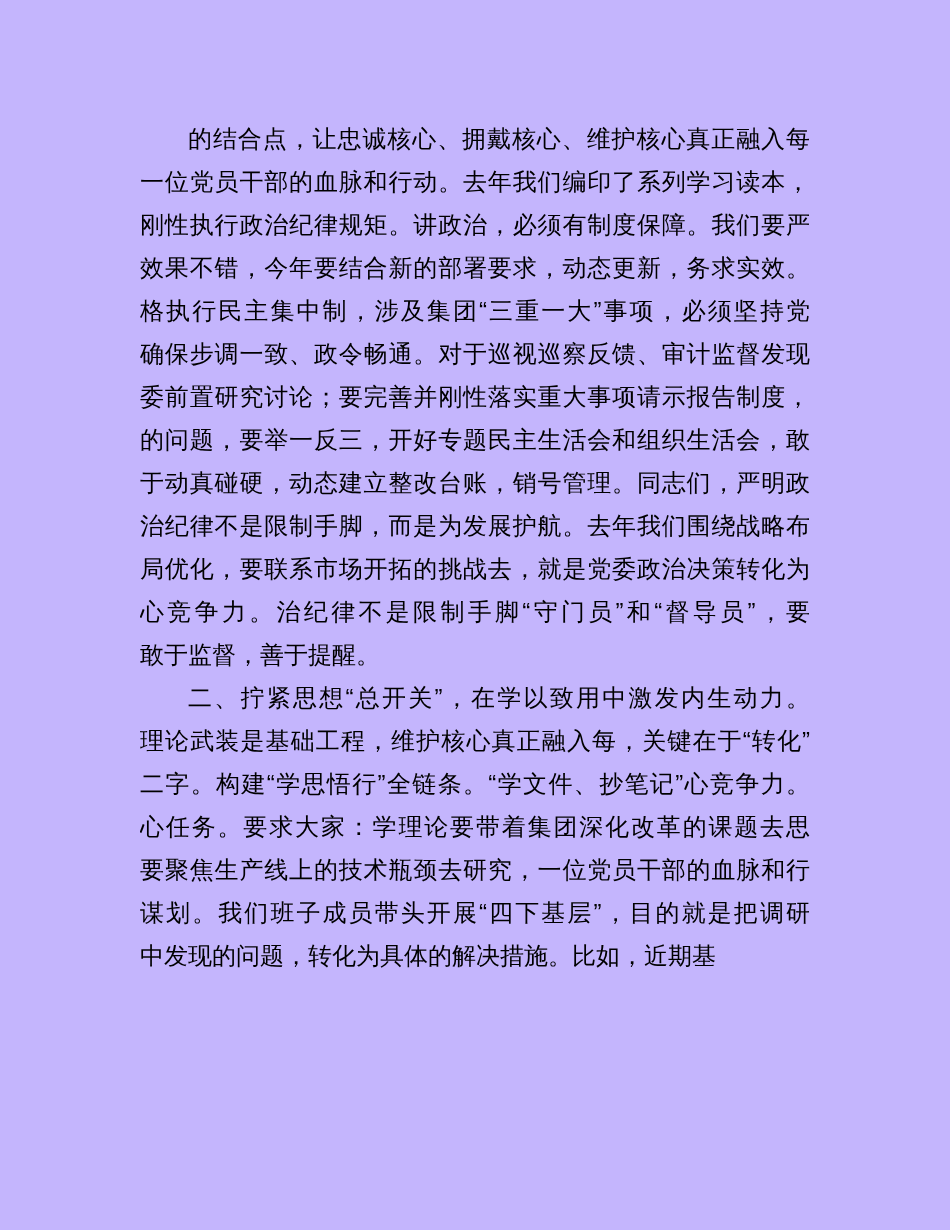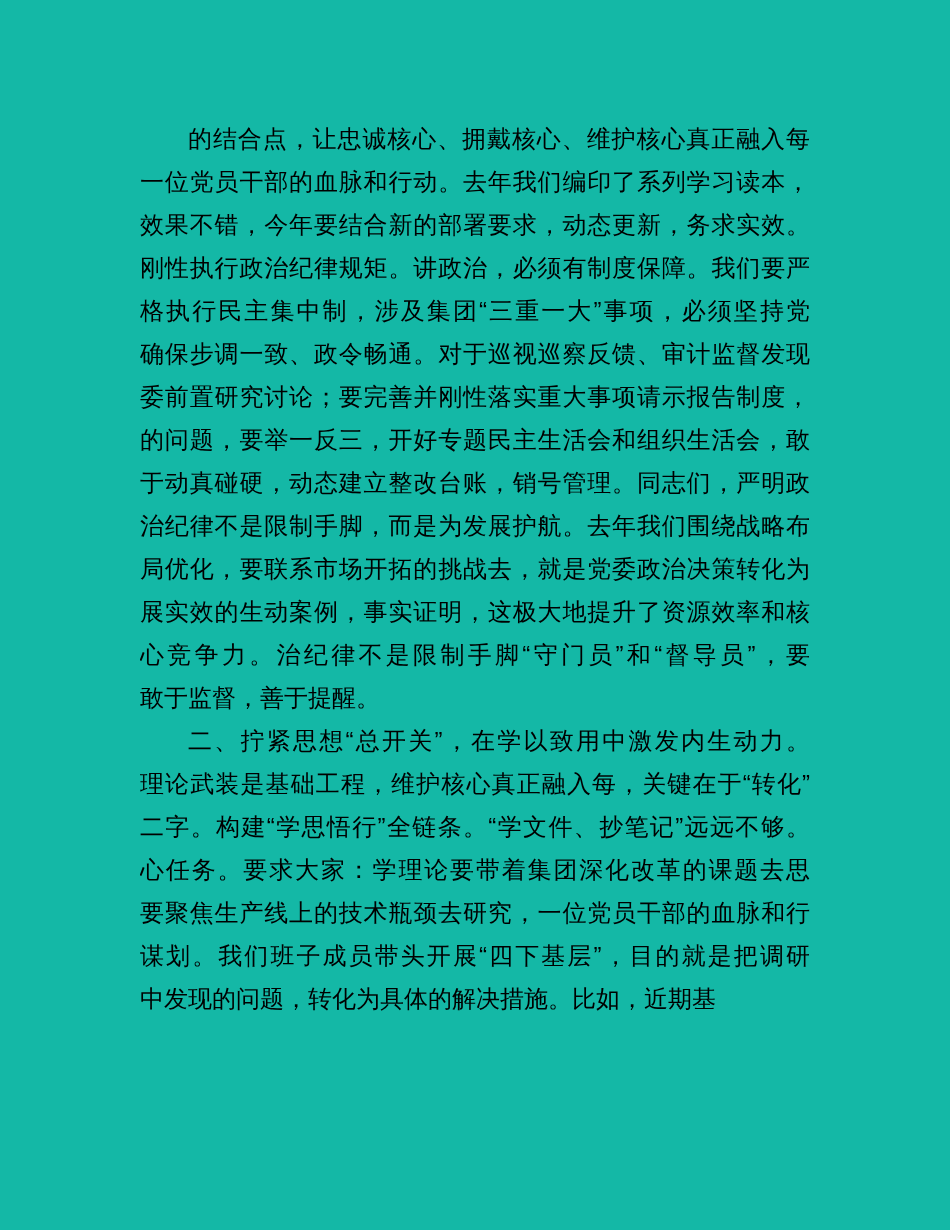--- a/index.html
+++ b/index.html
@@ -10,21 +10,21 @@
   body {
     width: 950px;
     height: 1230px;
     overflow: hidden;
     font-family: "Liberation Sans", sans-serif;
   }
   .page {
     position: relative;
     width: 950px;
     height: 1230px;
-    background: #14b8a6;
+    background: #c4b5fd;
   }
   .text-block {
     position: absolute;
     left: 140px;
     top: 117px;
     width: 670px;
     color: #000000;
     font-size: 24px;
     font-weight: 400;
   }
@@ -50,36 +50,35 @@
   }
 </style>
 </head>
 <body style="background: rgb(255, 255, 255);">
 
 <main class="page">
   <div class="text-block" id="text-block" style="color: rgb(0, 0, 0);">
       <section class="paragraph">
         <div class="line indent">的结合点，让忠诚核心、拥戴核心、维护核心真正融入每</div>
         <div class="line">一位党员干部的血脉和行动。去年我们编印了系列学习读本，</div>
+        <div class="line">刚性执行政治纪律规矩。讲政治，必须有制度保障。我们要严</div>
         <div class="line">效果不错，今年要结合新的部署要求，动态更新，务求实效。</div>
-        <div class="line">刚性执行政治纪律规矩。讲政治，必须有制度保障。我们要严</div>
         <div class="line">格执行民主集中制，涉及集团“三重一大”事项，必须坚持党</div>
         <div class="line">确保步调一致、政令畅通。对于巡视巡察反馈、审计监督发现</div>
         <div class="line">委前置研究讨论；要完善并刚性落实重大事项请示报告制度，</div>
         <div class="line">的问题，要举一反三，开好专题民主生活会和组织生活会，敢</div>
         <div class="line">于动真碰硬，动态建立整改台账，销号管理。同志们，严明政</div>
         <div class="line">治纪律不是限制手脚，而是为发展护航。去年我们围绕战略布</div>
         <div class="line">局优化，要联系市场开拓的挑战去，就是党委政治决策转化为发</div>
-        <div class="line">展实效的生动案例，事实证明，这极大地提升了资源效率和核</div>
         <div class="line">心竞争力。治纪律不是限制手脚“守门员”和“督导员”，要</div>
         <div class="line last">敢于监督，善于提醒。</div>
       </section>
       <section class="paragraph spaced">
         <div class="line indent">二、拧紧思想“总开关”，在学以致用中激发内生动力。</div>
         <div class="line">理论武装是基础工程，维护核心真正融入每，关键在于“转化”</div>
-        <div class="line">二字。构建“学思悟行”全链条。“学文件、抄笔记”远远不够。</div>
+        <div class="line">二字。构建“学思悟行”全链条。“学文件、抄笔记”心竞争力。</div>
         <div class="line">心任务。要求大家：学理论要带着集团深化改革的课题去思考，</div>
         <div class="line">要聚焦生产线上的技术瓶颈去研究，一位党员干部的血脉和行动</div>
         <div class="line">谋划。我们班子成员带头开展“四下基层”，目的就是把调研</div>
         <div class="line last">中发现的问题，转化为具体的解决措施。比如，近期基</div>
       </section>
     </div>
 </main>
 
 </body></html>

